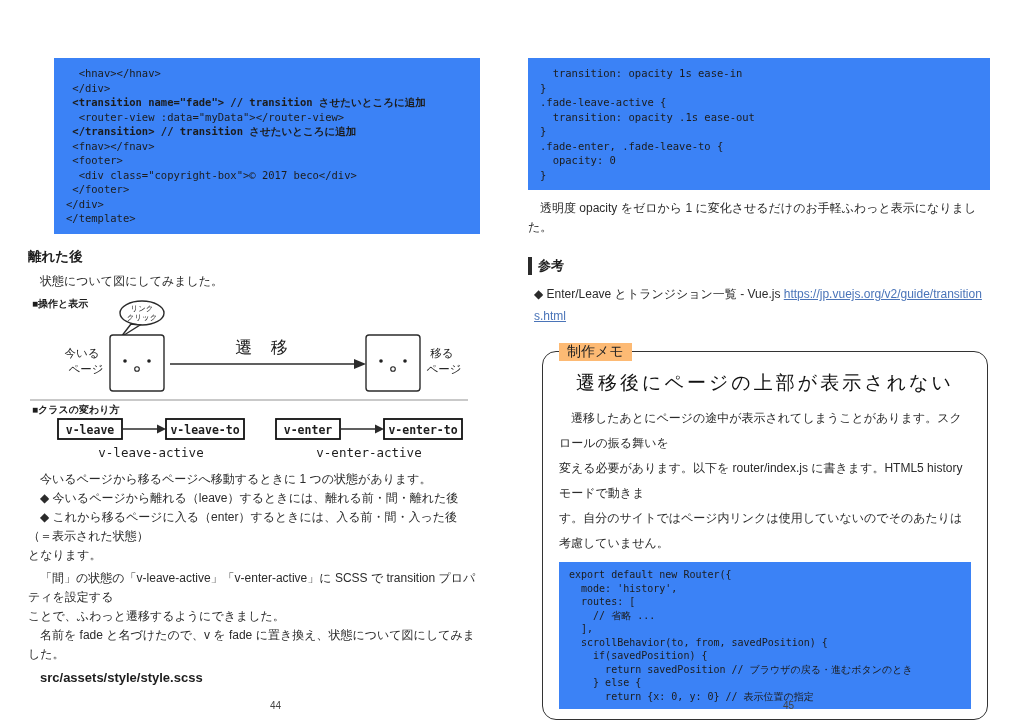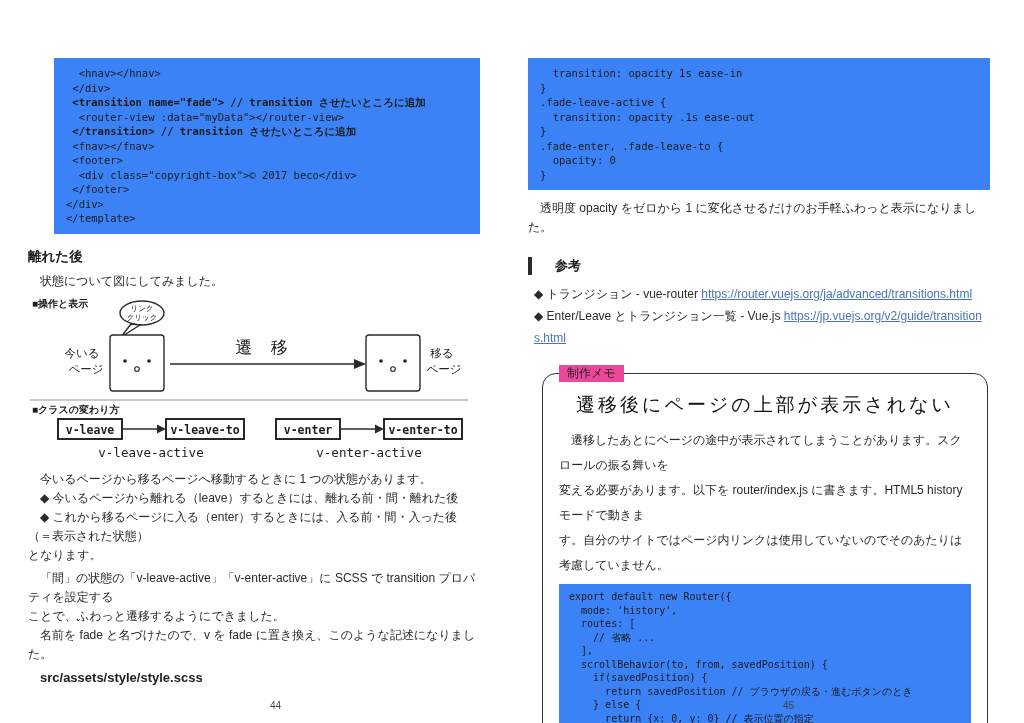--- a/index.html
+++ b/index.html
@@ -19,28 +19,28 @@
   .code-block { background:#3b82f6; padding:8px 12px; margin:0; }
   .code-line  { display:block; font-family:"DejaVu Sans Mono","Liberation Mono",monospace;
                 font-size:10.5px; line-height:14.5px; white-space:pre; color:#1c1c1c; }
   .code-line.bold { font-weight:bold; }
   .inset-l { margin-left:26px; }
 
   .section-heading { font-size:13.5px; font-weight:bold; margin:14px 0 6px; color:#1d1d1d; }
   .path-heading    { font-size:13px; font-weight:bold; margin:6px 0 4px 12px; color:#1d1d1d; }
 
   .ref-heading { font-size:13px; font-weight:bold; border-left:4px solid #2b2b2b;
-                 padding-left:23px; margin:20px 0 8px; color:#1d1d1d; }
+                 padding-left:6px; margin:20px 0 8px; color:#1d1d1d; }
   .ref-item { font-size:12px; line-height:22px; margin-left:6px; }
   .link { color:#4a74b8; text-decoration:underline; word-break:break-all; cursor:pointer; }
 
   .memo-box { position:relative; margin:24px 0 0 14px; width:446px; box-sizing:border-box;
               border:1.5px solid #333; border-radius:14px; padding:16px 16px 10px; }
-  .memo-tag { position:absolute; top:-9px; left:16px; background:#ec4899; padding:0 8px;
-              font-size:12px; color:#222; }
+  .memo-tag { position:absolute; top:-9px; left:16px; background:#fdba74; padding:0 8px;
+              font-size:14px; color:#222; }
   .memo-title { text-align:center; font-size:19px; letter-spacing:3px; margin:2px 0 10px; color:#111; }
   .memo-body { font-size:12px; line-height:25px; text-indent:1em; white-space:pre-line; }
   .memo-code { margin-top:6px; padding:6px 10px; }
   .memo-code .code-line { font-size:10px; line-height:13.5px; }
 
   .page-num { position:absolute; bottom:12px; font-size:10px; color:#444;margin-left:20px; }
   .pn-left  { left:250px; }
   .pn-right { left:763px; }
 
   .diagram { margin:6px 0 0 2px; }
@@ -119,34 +119,33 @@
         <text x="339" y="160" class="d-active" text-anchor="middle">v-enter-active</text>
       </svg>
     </div>
 
     <p class="body-text mt10">今いるページから移るページへ移動するときに 1 つの状態があります。</p>
     <p class="body-text">◆ 今いるページから離れる（leave）するときには、離れる前・間・離れた後</p>
     <p class="body-text">◆ これから移るページに入る（enter）するときには、入る前・間・入った後（＝表示された状態）
 となります。</p>
     <p class="body-text mt4">「間」の状態の「v-leave-active」「v-enter-active」に SCSS で transition プロパティを設定する
 ことで、ふわっと遷移するようにできました。</p>
-    <p class="body-text">名前を fade と名づけたので、v を fade に置き換え、このような記述になりました。</p>
+    <p class="body-text">名前を fade と名づけたので、v を fade に置き換え、状態について図にしてみました。</p>
 
     <h3 class="path-heading">src/assets/style/style.scss</h3>
 
   </div>
 
   <div class="page page-right">
     <pre class="code-block"><span class="code-line">  transition: opacity 1s ease-in</span><span class="code-line">}</span><span class="code-line">.fade-leave-active {</span><span class="code-line">  transition: opacity .1s ease-out</span><span class="code-line">}</span><span class="code-line">.fade-enter, .fade-leave-to {</span><span class="code-line">  opacity: 0</span><span class="code-line">}</span></pre>
 
     <p class="body-text mt10">透明度 opacity をゼロから 1 に変化させるだけのお手軽ふわっと表示になりました。</p>
 
     <h3 class="ref-heading">参考</h3>
     <div class="ref-list">
-        <p class="ref-item"><span>◆ トランジション - vue-router </span><a class="link">https://router.vuejs.org/ja/advanced/transitions.html</a></p>
         <p class="ref-item"><span>◆ Enter/Leave とトランジション一覧 - Vue.js </span><a class="link">https://jp.vuejs.org/v2/guide/transitions.html</a></p>
       </div>
 
     <div class="memo-box">
       <span class="memo-tag">制作メモ</span>
       <div class="memo-title">遷移後にページの上部が表示されない</div>
       <p class="memo-body">遷移したあとにページの途中が表示されてしまうことがあります。スクロールの振る舞いを
 変える必要があります。以下を router/index.js に書きます。HTML5 history モードで動きま
 す。自分のサイトではページ内リンクは使用していないのでそのあたりは考慮していません。</p>
       <pre class="code-block memo-code"><span class="code-line">export default new Router({</span><span class="code-line">  mode: 'history',</span><span class="code-line">  routes: [</span><span class="code-line">    // 省略 ...</span><span class="code-line">  ],</span><span class="code-line">  scrollBehavior(to, from, savedPosition) {</span><span class="code-line">    if(savedPosition) {</span><span class="code-line">      return savedPosition // ブラウザの戻る・進むボタンのとき</span><span class="code-line">    } else {</span><span class="code-line">      return {x: 0, y: 0} // 表示位置の指定</span></pre>

